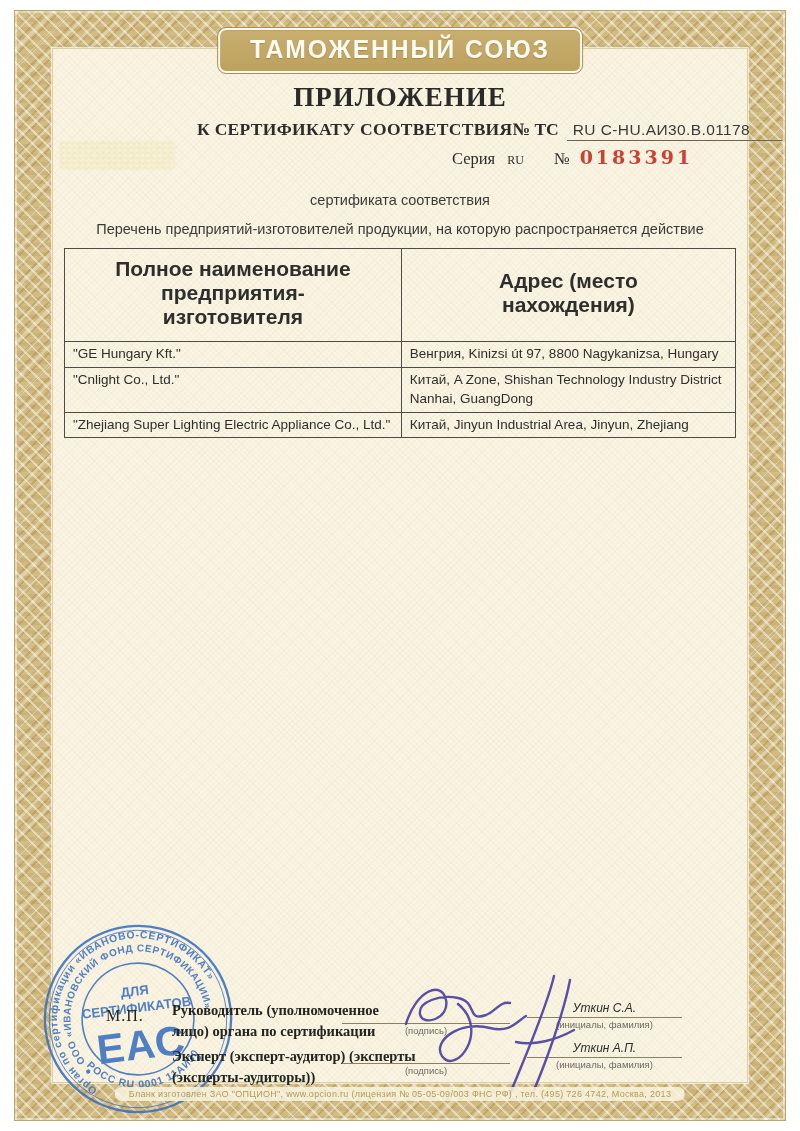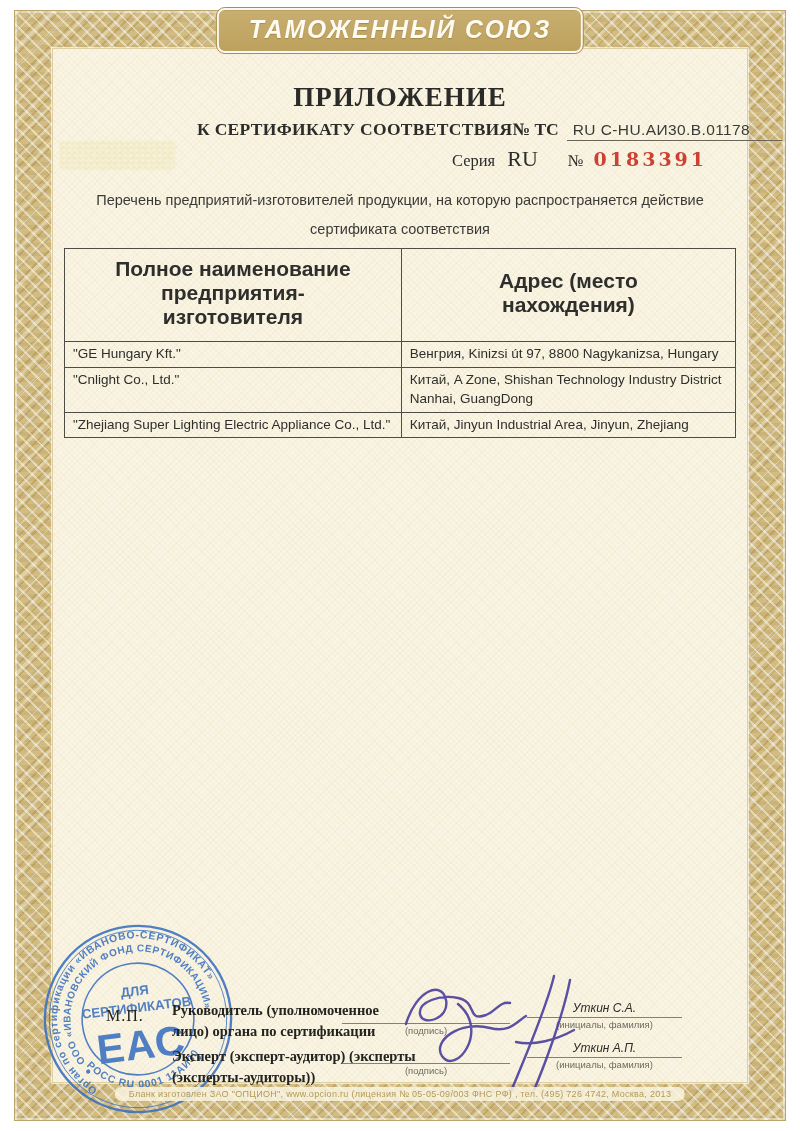--- a/index.html
+++ b/index.html
@@ -25,27 +25,26 @@
     background-image:
       repeating-linear-gradient(45deg, rgba(213,195,138,0.10) 0 1px, transparent 1px 4px),
       repeating-linear-gradient(-45deg, rgba(213,195,138,0.10) 0 1px, transparent 1px 4px);
     border:1px solid #ddd0a4;
     box-shadow: 0 0 0 1px rgba(255,255,255,0.65);
   }
   .content { position:absolute; inset:0; }
 
   
   .banner {
-    position:absolute; top:8px; left:50%; transform:translateX(-50%);
+    position:absolute; top:28px; left:50%; transform:translateX(-50%);
     background:linear-gradient(#c8ae70, #bda15e);
     border:2px solid rgba(255,255,255,0.92);
     outline:1px solid #ab8f50;
     border-radius:8px;
     padding:4px 22px 6px 22px;
-    font-style:italic;
   }
   .banner span {
     font-family:"Liberation Sans", sans-serif;
     font-weight:bold; font-size:26px; letter-spacing:2px;
     color:#fdfbf2; text-shadow:0 1px 1px rgba(140,115,55,0.55);
     display:inline-block; transform:scaleX(0.95);
   }
 
   .doc-title {
     position:absolute; top:82px; width:100%; text-align:center;
@@ -63,21 +62,21 @@
     font-family:"Liberation Sans", sans-serif; font-size:15.5px; letter-spacing:0.4px;
     color:#3a3a38; border-bottom:1px solid #6b6558;
     margin-left:8px; padding:0 6px 1px 6px; min-width:215px;
   }
 
   .series-line {
     position:absolute; left:452px; top:146px; display:flex; align-items:baseline;
     font-family:"Liberation Serif", serif; color:#2c2c2a;
   }
   .series-label { font-size:16.5px; }
-  .series-region { font-size:22px; margin-left:12px; }
+  .series-region { font-size:12px; margin-left:12px; }
   .series-no-sign { font-size:16.5px; margin-left:30px; }
   .series-number {
     font-family:"DejaVu Serif", serif; font-weight:bold;
     font-size:19px; letter-spacing:3px; margin-left:10px;
   }
 
   .intro {
     position:absolute; top:186px; width:100%; text-align:center;
     font-size:14.5px; line-height:2.0; color:#3a3a38;
   }
@@ -160,22 +159,22 @@
     <div class="series-line">
       <span class="series-label">Серия</span>
       <span class="series-region">RU</span>
       <span class="series-no-sign">№</span>
       <span class="series-number" style="color:#cd4134;">0183391</span>
     </div>
 
     <div class="watermark"></div>
 
     <div class="intro">
+      <div>сертификата соответствия</div>
       <div>Перечень предприятий-изготовителей продукции, на которую распространяется действие</div>
-      <div>сертификата соответствия</div>
     </div>
 
     <table class="manufacturers">
       <thead>
         <tr>
           <th>Полное наименование предприятия-изготовителя</th>
           <th>Адрес (место нахождения)</th>
         </tr>
       </thead>
       <tbody>

